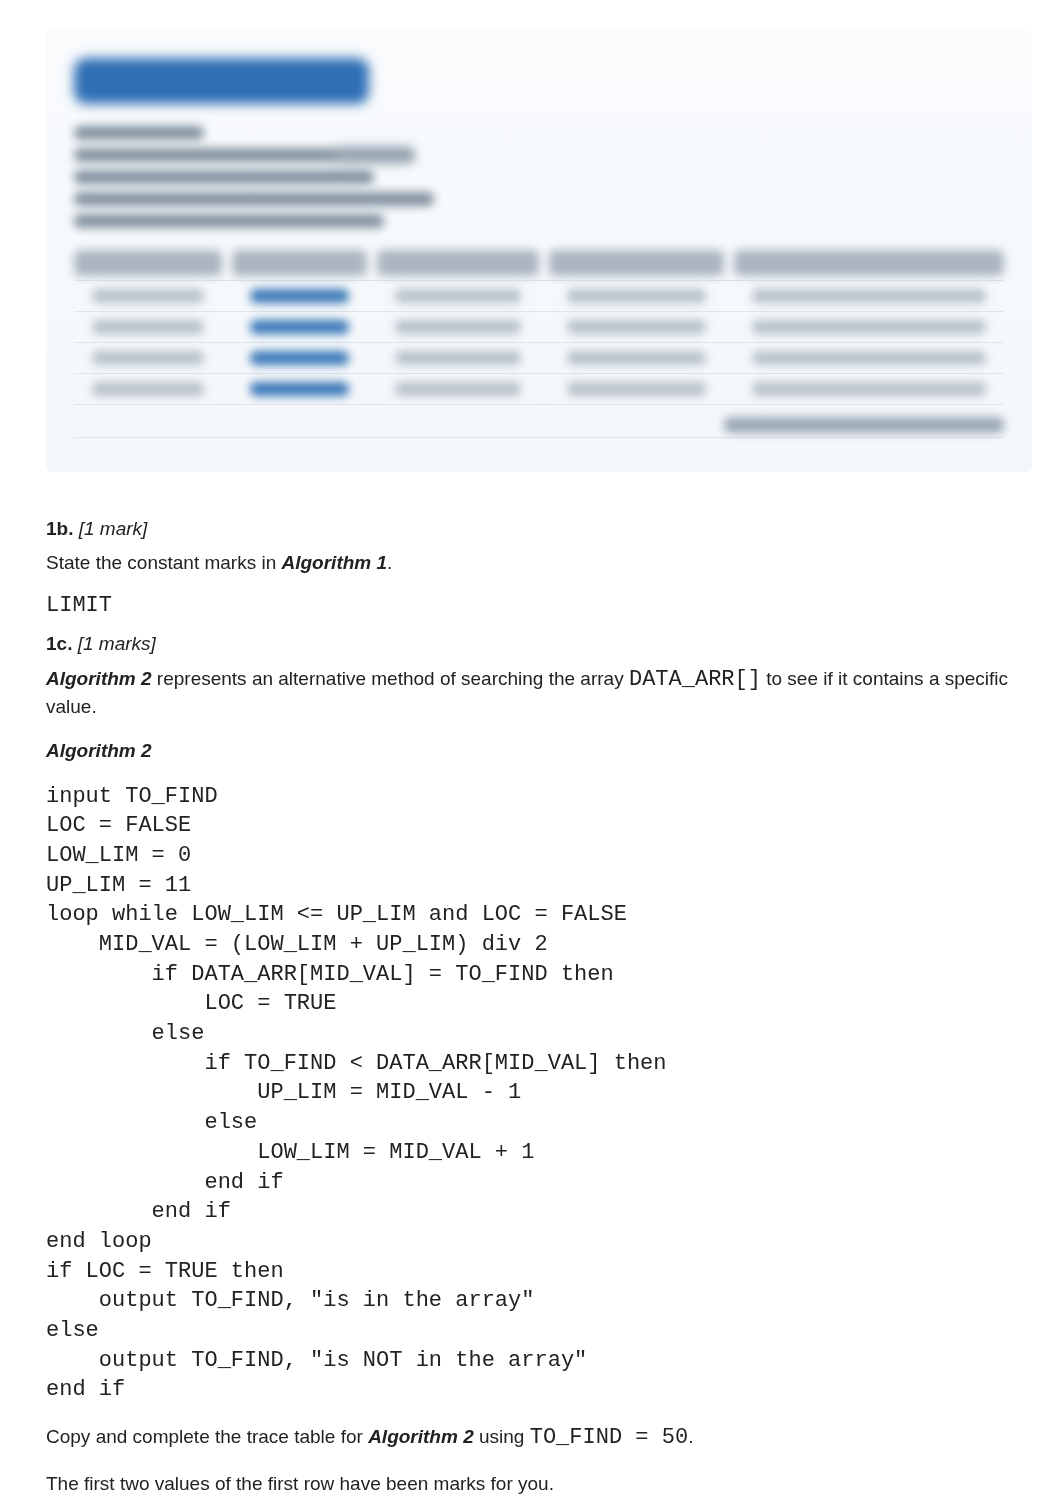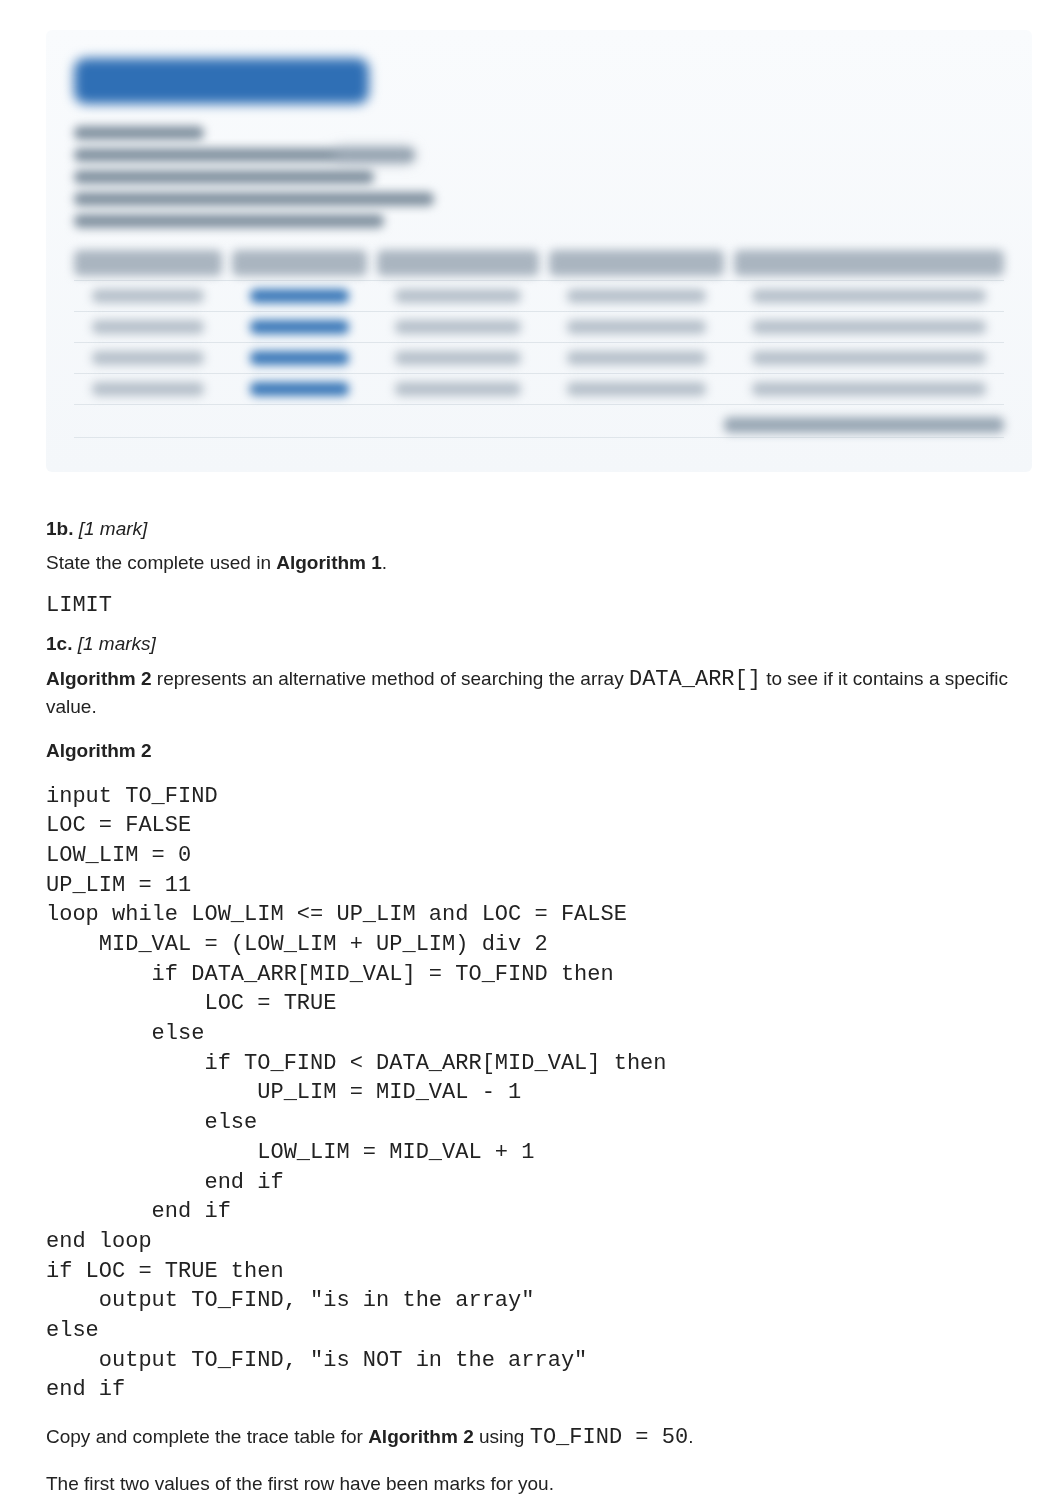--- a/index.html
+++ b/index.html
@@ -71,21 +71,21 @@
   .bp-foot > div {
     width:280px; height:16px; border-radius:6px; filter:blur(5px); background:#9aa8b5;
   }
 
   .q-head {
     font-weight: 700;
     margin: 10px 0 6px 0;
   }
   .q-head .em { font-style: italic; font-weight: 400; }
   .para { margin: 8px 0 18px 0; }
-  .para strong { font-weight: 700; }
+  .para strong { font-weight: 700; font-style: italic; }
   .award {
     color: #6a4fb1;
     font-style: italic;
     margin: 8px 0 0 0;
   }
   .award .bold { font-weight:700; font-style: italic; }
   .mono, code.inline, pre.codeblock {
     font-family: "Consolas", "Menlo", "Courier New", monospace;
     font-size: 22px;
     white-space: pre;
@@ -162,21 +162,21 @@
       <div class="bp-sep"></div>
     </div>
   </div>
 
   <div class="q-head">
     <span>1b.</span>
     <span class="em">[1 mark]</span>
   </div>
 
   <div class="para">
-    <span>State the complete used in </span><strong>Algorithm 1</strong><span>.</span>
+    <span>State the constant marks in </span><strong>Algorithm 1</strong><span>.</span>
   </div>
 
   <div class="mono limit-line">LIMIT</div>
 
   <div class="q-head">
     <span>1c.</span>
     <span class="em">[1 marks]</span>
   </div>
 
   <div class="para">

